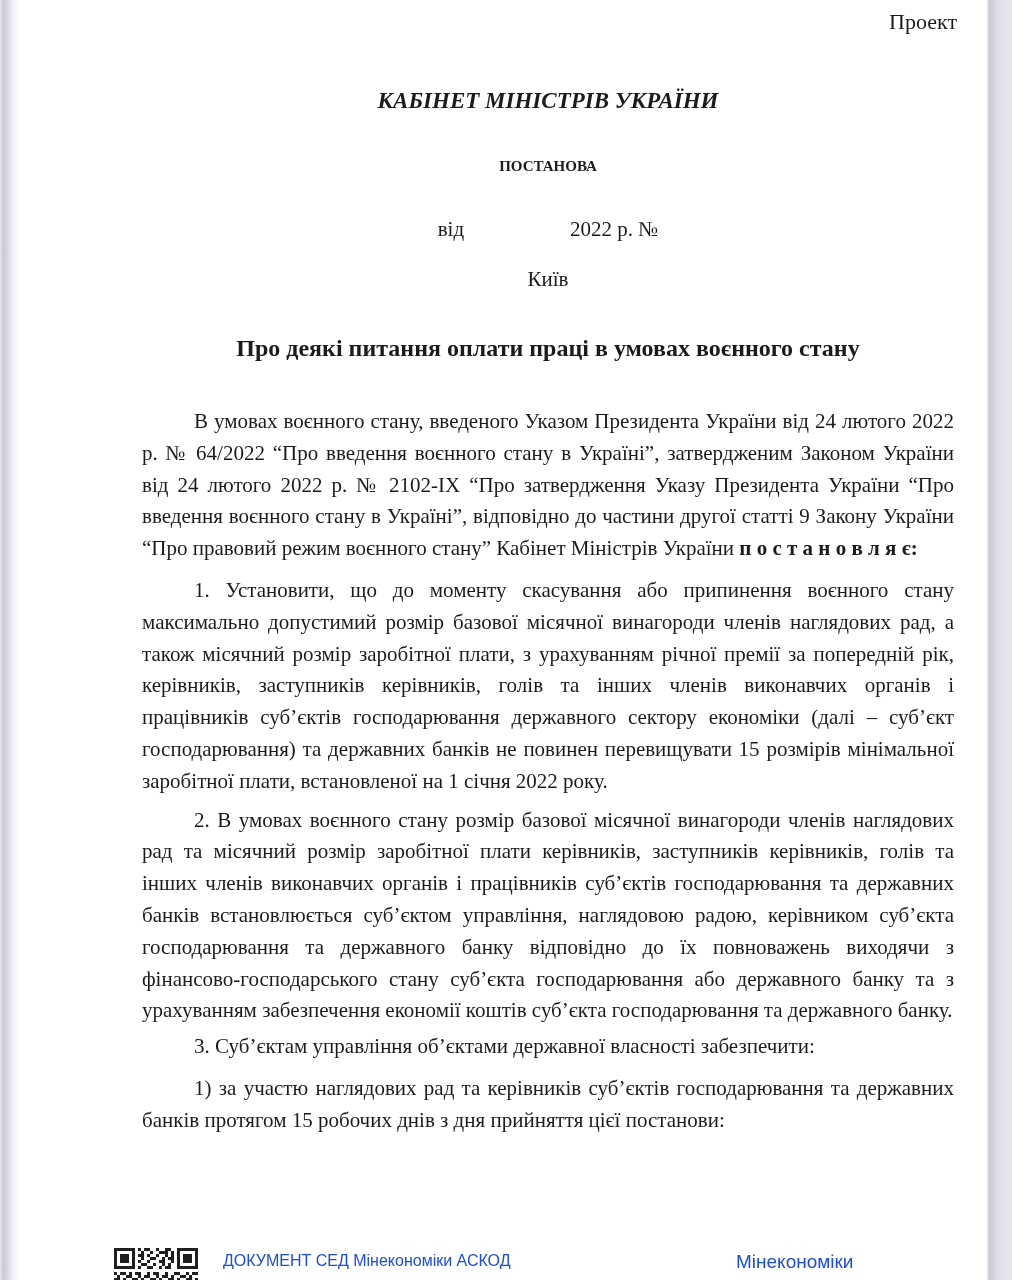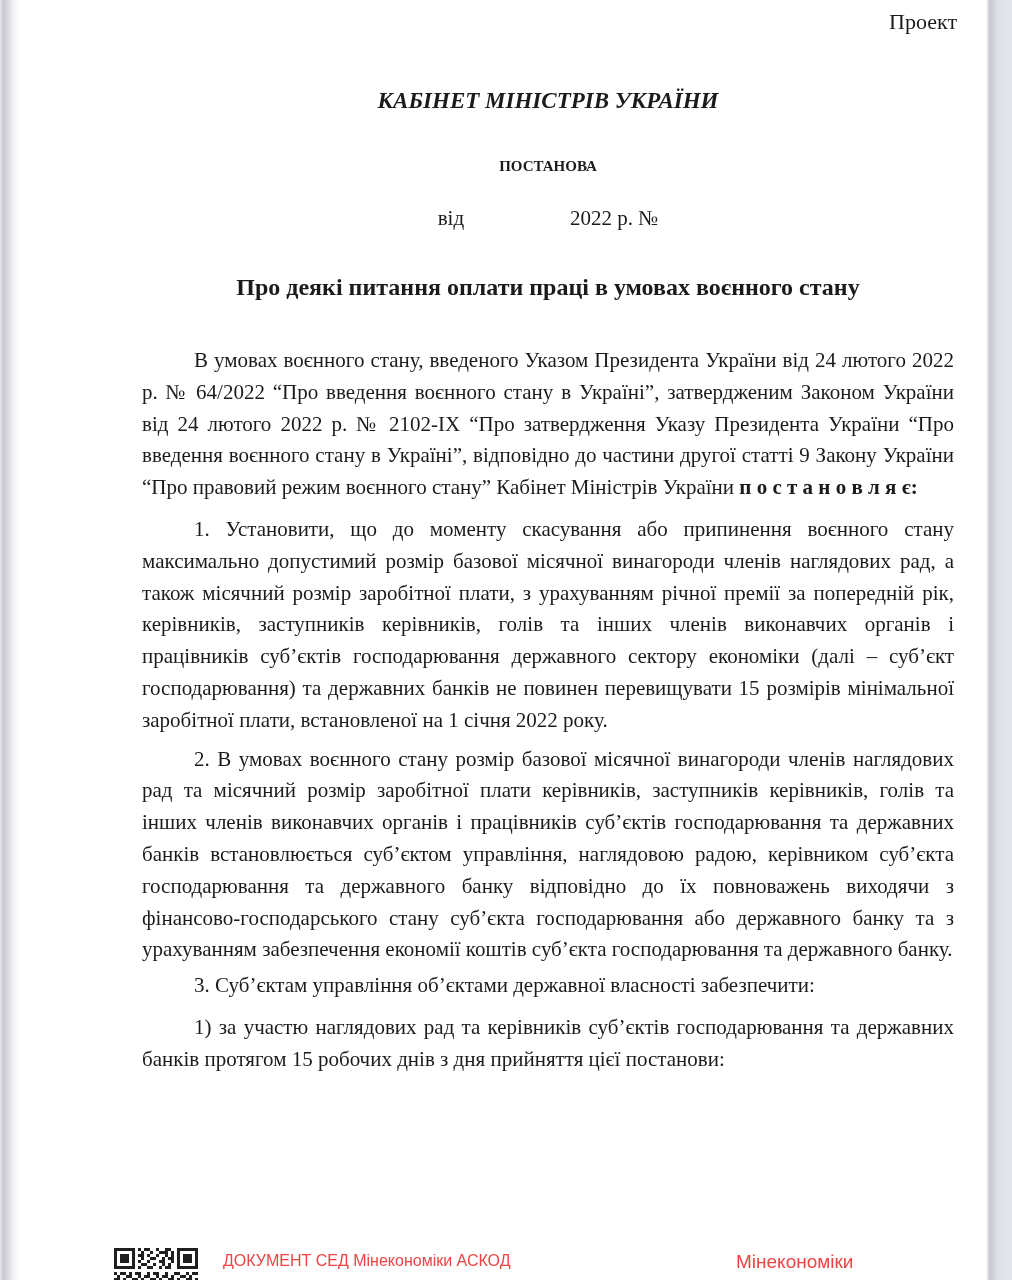--- a/index.html
+++ b/index.html
@@ -24,42 +24,42 @@
     background:#ffffff; z-index:1;
   }
   .content { padding:8px 31px 0 132px; }
 
   .project { text-align:right; font-size:22px; line-height:27px; }
 
   .org   { text-align:center; font-weight:bold; font-size:23px; line-height:26px; margin:53px 0 0 0;font-style:italic; }
   .dtype { text-align:center; font-weight:bold; font-size:15px; line-height:26px; margin:39px 0 0 0; }
 
   .dateline {
-    margin-top:26px; display:flex; justify-content:center;
+    margin-top:37px; display:flex; justify-content:center;
     gap:106px; font-size:21px; line-height:26px;
   }
   .city { text-align:center; font-size:21px; line-height:26px; margin-top:24px; }
 
   .doc-title { text-align:center; font-weight:bold; font-size:24px; line-height:27px; margin:43px 0 0 0; }
 
   .para {
     font-size:21px; line-height:31.8px;
     text-align:justify; text-align-last:left;
     text-indent:52px; margin:3px;
   }
   .intro  { margin-top:44px; }
   .p1     { margin-top:10px; }
   .p2     { margin-top:7px; }
   .p3     { margin-top:4px; }
   .item1  { margin-top:10px; }
   .resolves { font-weight:bold; }
 
   .footer {
     position:absolute; left:0; top:1242px; width:981px; height:38px;
-    font-family:"Liberation Sans", sans-serif; color:#ef4444;
+    font-family:"Liberation Sans", sans-serif; color:#1d4ed8;
   }
   .qr { position:absolute; left:107px; top:6px; width:84px; height:32px; overflow:hidden; }
   .footer-left  { position:absolute; left:216px; top:10px; font-size:16px; line-height:18px; }
   .footer-right { position:absolute; left:729px; top:11px; font-size:19px; line-height:17px; }
 </style>
 </head>
 <body>
 
 <div class="page">
   <div class="content">
@@ -68,20 +68,21 @@
 
     <div class="org">КАБІНЕТ МІНІСТРІВ УКРАЇНИ</div>
 
     <div class="dtype">ПОСТАНОВА</div>
 
     <div class="dateline">
       <span>від</span>
       <span>2022 р. №</span>
     </div>
 
+    <div class="city">Київ</div>
 
     <div class="doc-title">Про деякі питання оплати праці в умовах воєнного стану</div>
 
     <p class="para intro"><span>В умовах воєнного стану, введеного Указом Президента України від 24 лютого 2022 р. № 64/2022 “Про введення воєнного стану в Україні”, затвердженим Законом України від 24 лютого 2022 р. № 2102-IX “Про затвердження Указу Президента України “Про введення воєнного стану в Україні”, відповідно до частини другої статті 9 Закону України “Про правовий режим воєнного стану” Кабінет Міністрів України </span><span class="resolves">п о с т а н о в л я є:</span></p>
 
     <p class="para p1">1. Установити, що до моменту скасування або припинення воєнного стану максимально допустимий розмір базової місячної винагороди членів наглядових рад, а також місячний розмір заробітної плати, з урахуванням річної премії за попередній рік, керівників, заступників керівників, голів та інших членів виконавчих органів і працівників суб’єктів господарювання державного сектору економіки (далі – суб’єкт господарювання) та державних банків не повинен перевищувати 15 розмірів мінімальної заробітної плати, встановленої на 1 січня 2022 року.</p>
 
     <p class="para p2">2. В умовах воєнного стану розмір базової місячної винагороди членів наглядових рад та місячний розмір заробітної плати керівників, заступників керівників, голів та інших членів виконавчих органів і працівників суб’єктів господарювання та державних банків встановлюється суб’єктом управління, наглядовою радою, керівником суб’єкта господарювання та державного банку відповідно до їх повноважень виходячи з фінансово-господарського стану суб’єкта господарювання або державного банку та з урахуванням забезпечення економії коштів суб’єкта господарювання та державного банку.</p>
 
     <p class="para p3">3. Суб’єктам управління об’єктами державної власності забезпечити:</p>

